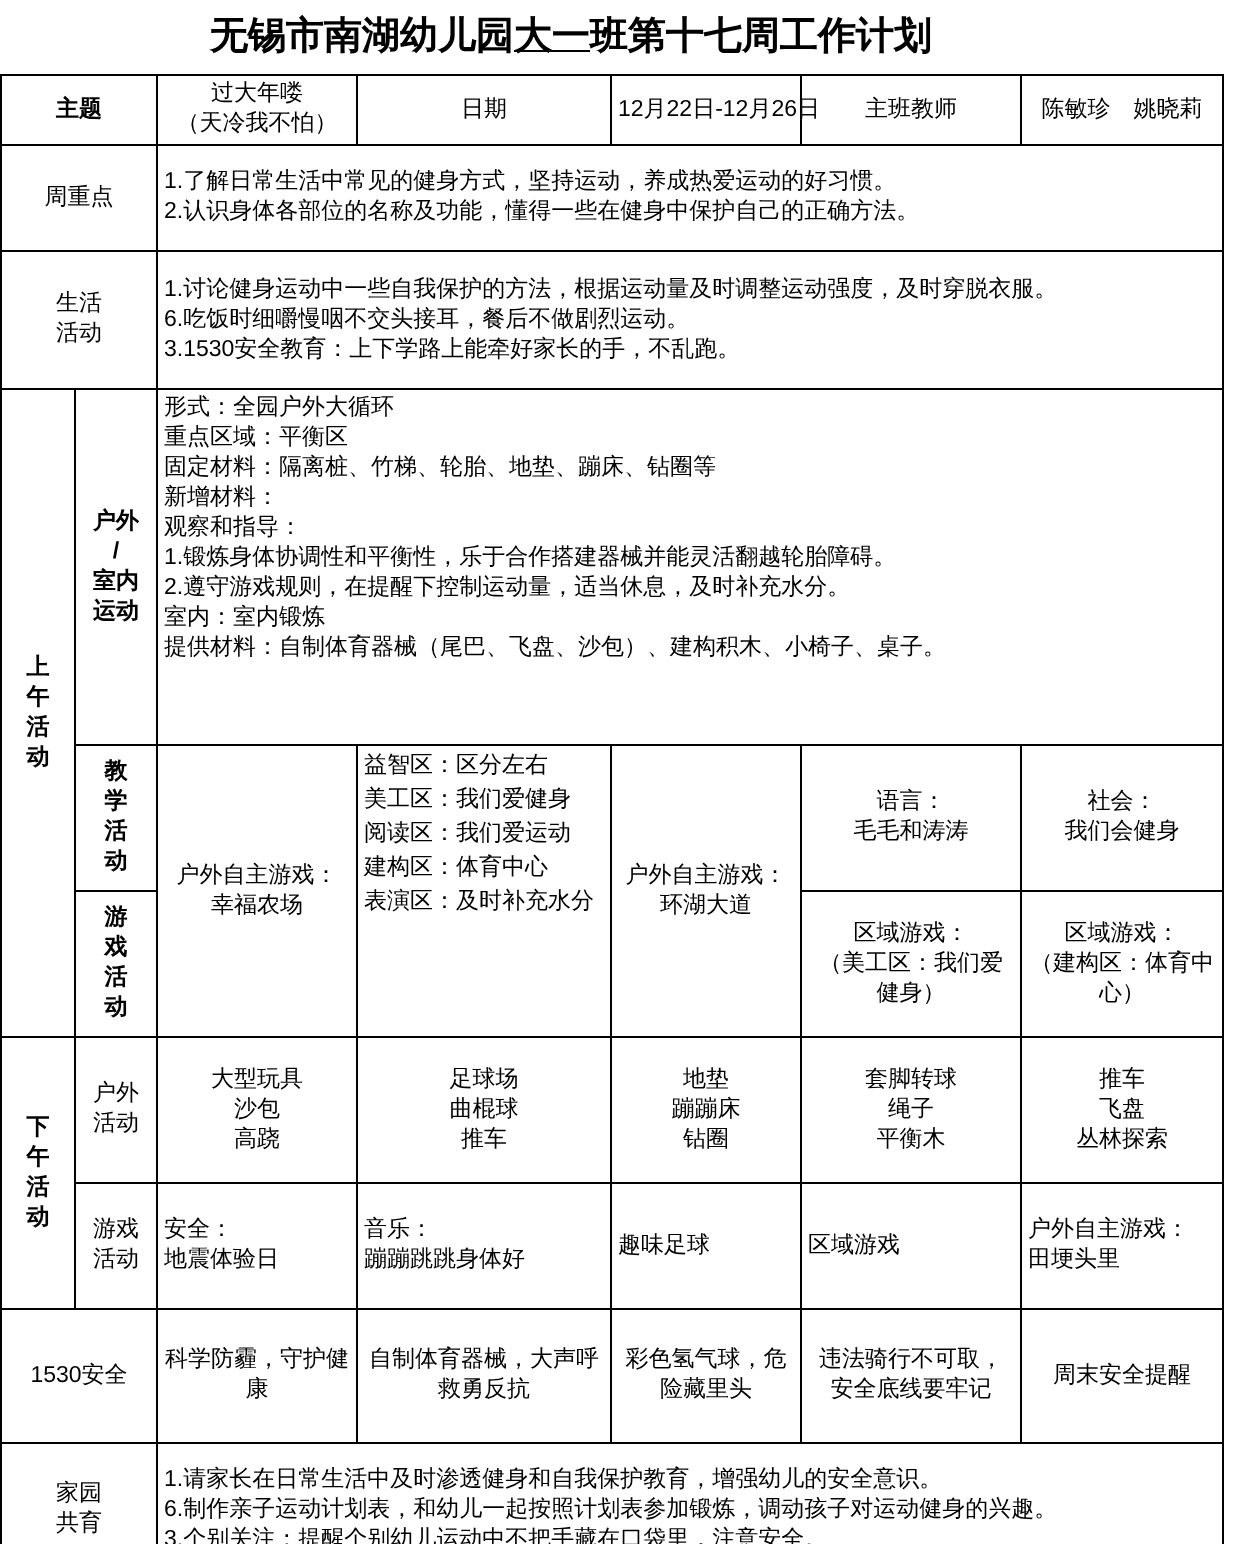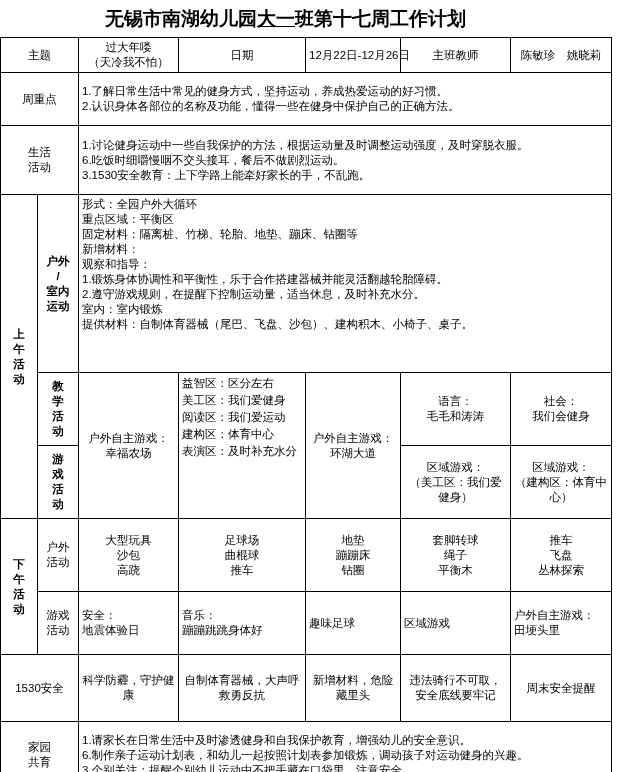--- a/index.html
+++ b/index.html
@@ -43,21 +43,21 @@
   table.plan td {
     border: 1px solid #000000;
     padding: 2px 3px;
     font-size: 11.5px;
     line-height: 15px;
     vertical-align: middle;
     word-break: break-all;
   }
   .ctr { text-align: center; }
   .lft { text-align: left; }
-  .bold { font-weight: normal; }
+  .bold { font-weight: bold; }
   .vlabel {
     font-weight: normal;
     text-align: center;
     line-height: 15px;
   }
   
   .vert {
     font-weight: bold;
     text-align: center;
     line-height: 16px;
@@ -263,21 +263,21 @@
       <td class="lft cellbox">
         <div>户外自主游戏：</div>
         <div>田埂头里</div>
       </td>
     </tr>
 
     <tr>
       <td class="vlabel" colspan="2" style="height:62px">1530安全</td>
       <td class="ctr tight">科学防霾，守护健康</td>
       <td class="ctr tight">自制体育器械，大声呼救勇反抗</td>
-      <td class="ctr tight">新增材料，危险藏里头</td>
+      <td class="ctr tight">彩色氢气球，危险藏里头</td>
       <td class="ctr tight">违法骑行不可取，安全底线要牢记</td>
       <td class="ctr tight">周末安全提醒</td>
     </tr>
 
     <tr>
       <td class="vlabel" colspan="2" style="height:62px">
         <div>家园</div>
         <div>共育</div>
       </td>
       <td class="para" colspan="5">

